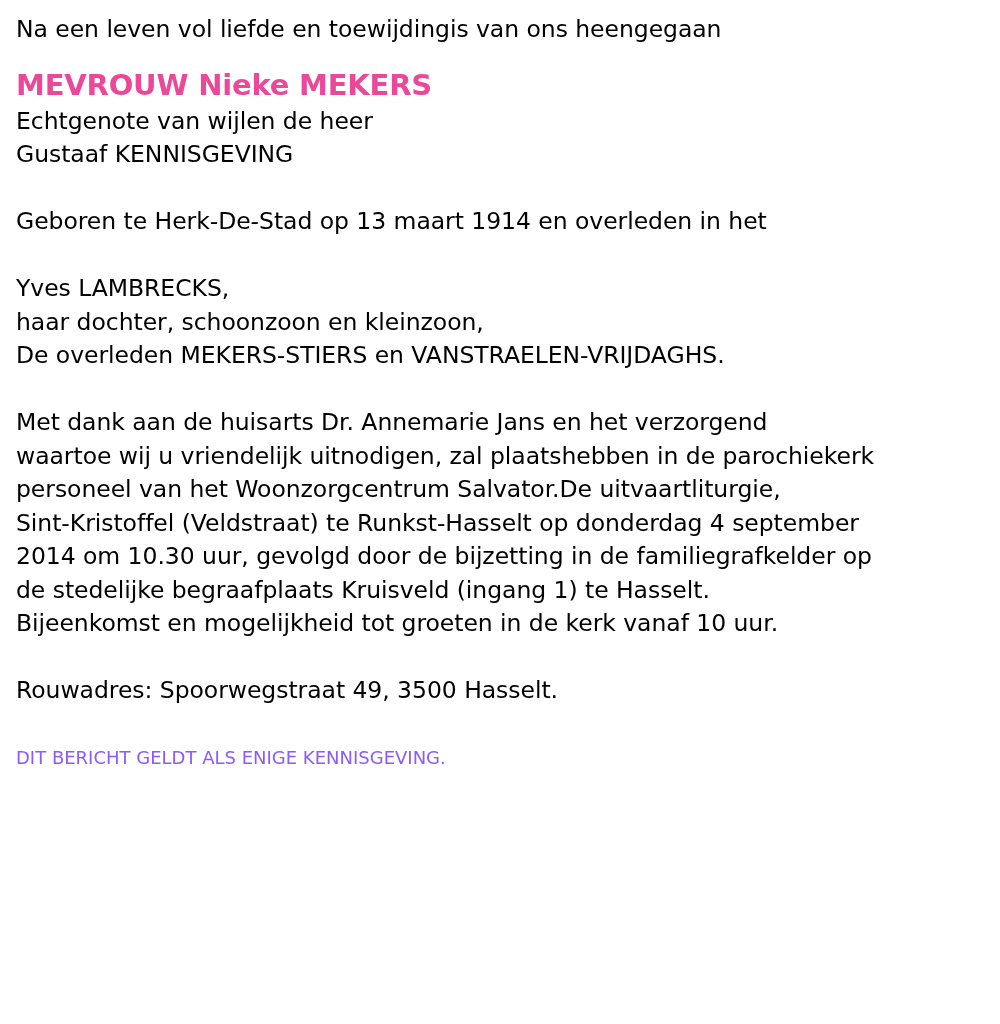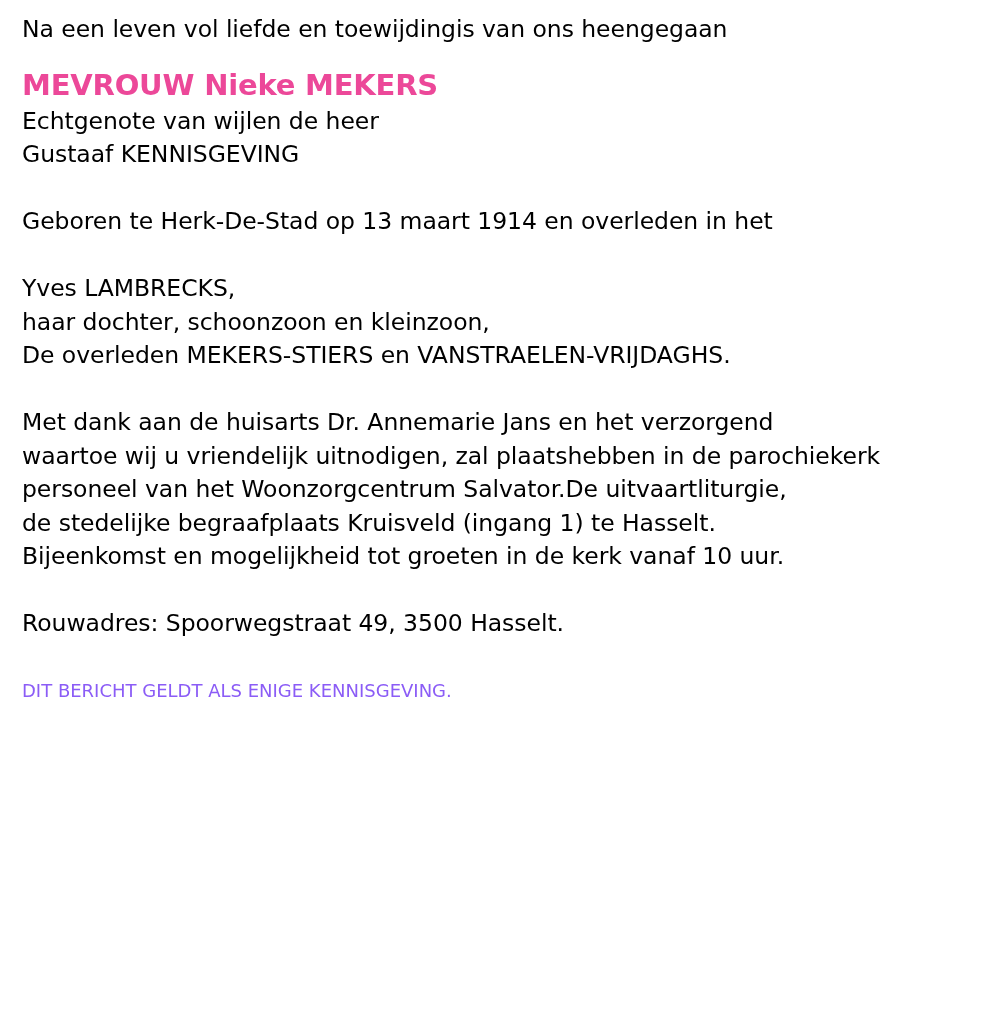--- a/index.html
+++ b/index.html
@@ -14,21 +14,21 @@
     overflow: hidden;
     font-family: "DejaVu Sans", "Liberation Sans", sans-serif;
     color: #000000;
     -webkit-font-smoothing: antialiased;
   }
   .page {
     box-sizing: border-box;
     width: 1000px;
     height: 1024px;
     background: #ffffff;
-    padding: 13px 8px 0 22px;
+    padding: 13px 8px 0 16px;
   }
   .block {
     margin: 0;
   }
   .line {
     font-size: 23.5px;
     line-height: 33.5px;
     letter-spacing: -0.05px;
     white-space: nowrap;
     color: #000000;
@@ -86,20 +86,22 @@
     <div class="line">haar dochter, schoonzoon en kleinzoon,</div>
     <div class="line">De overleden MEKERS-STIERS en VANSTRAELEN-VRIJDAGHS.</div>
   </div>
 
   <div class="spacer"></div>
 
   <div class="block">
     <div class="line">Met dank aan de huisarts Dr. Annemarie Jans en het verzorgend</div>
     <div class="line">waartoe wij u vriendelijk uitnodigen, zal plaatshebben in de parochiekerk</div>
     <div class="line">personeel van het Woonzorgcentrum Salvator.De uitvaartliturgie,</div>
+    <div class="line">Sint-Kristoffel (Veldstraat) te Runkst-Hasselt op donderdag 4 september</div>
+    <div class="line">2014 om 10.30 uur, gevolgd door de bijzetting in de familiegrafkelder op</div>
     <div class="line">de stedelijke begraafplaats Kruisveld (ingang 1) te Hasselt.</div>
     <div class="line">Bijeenkomst en mogelijkheid tot groeten in de kerk vanaf 10 uur.</div>
   </div>
 
   <div class="spacer"></div>
 
   <div class="block">
     <div class="line">Rouwadres: Spoorwegstraat 49, 3500 Hasselt.</div>
   </div>
 

